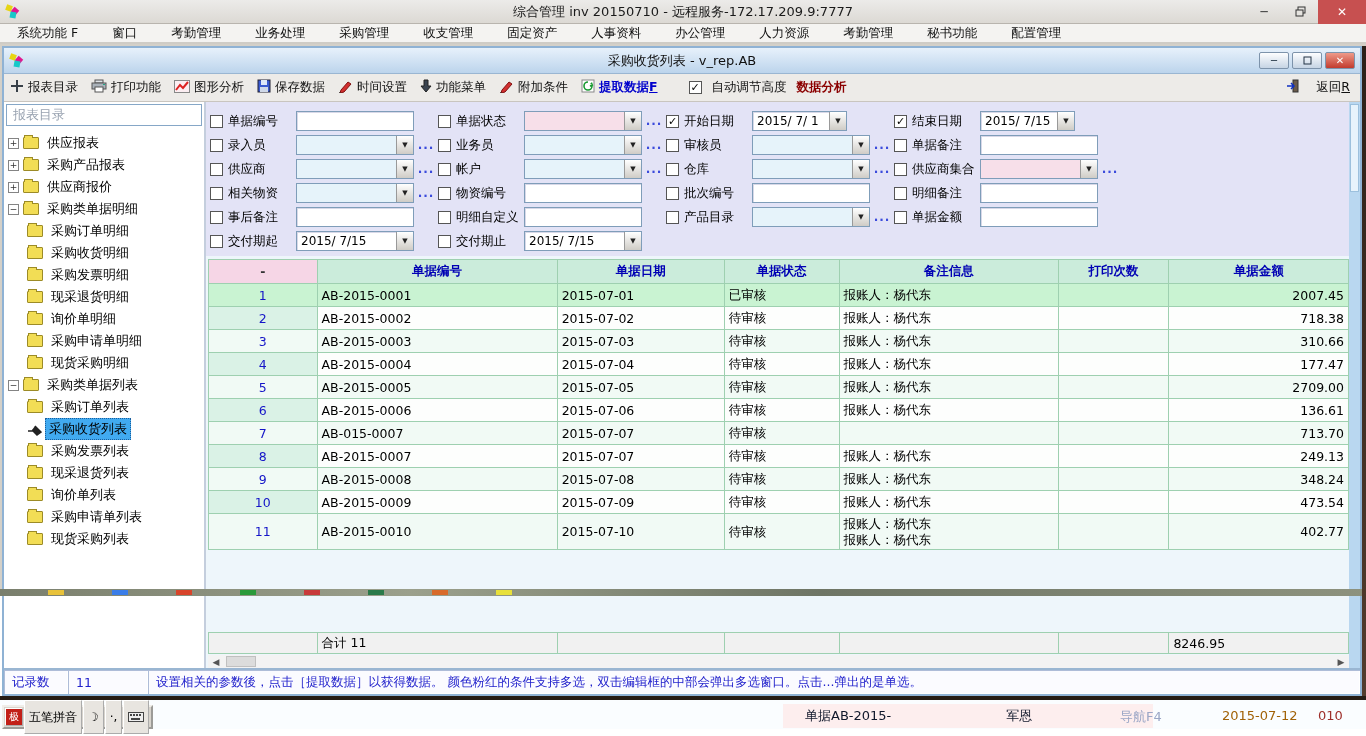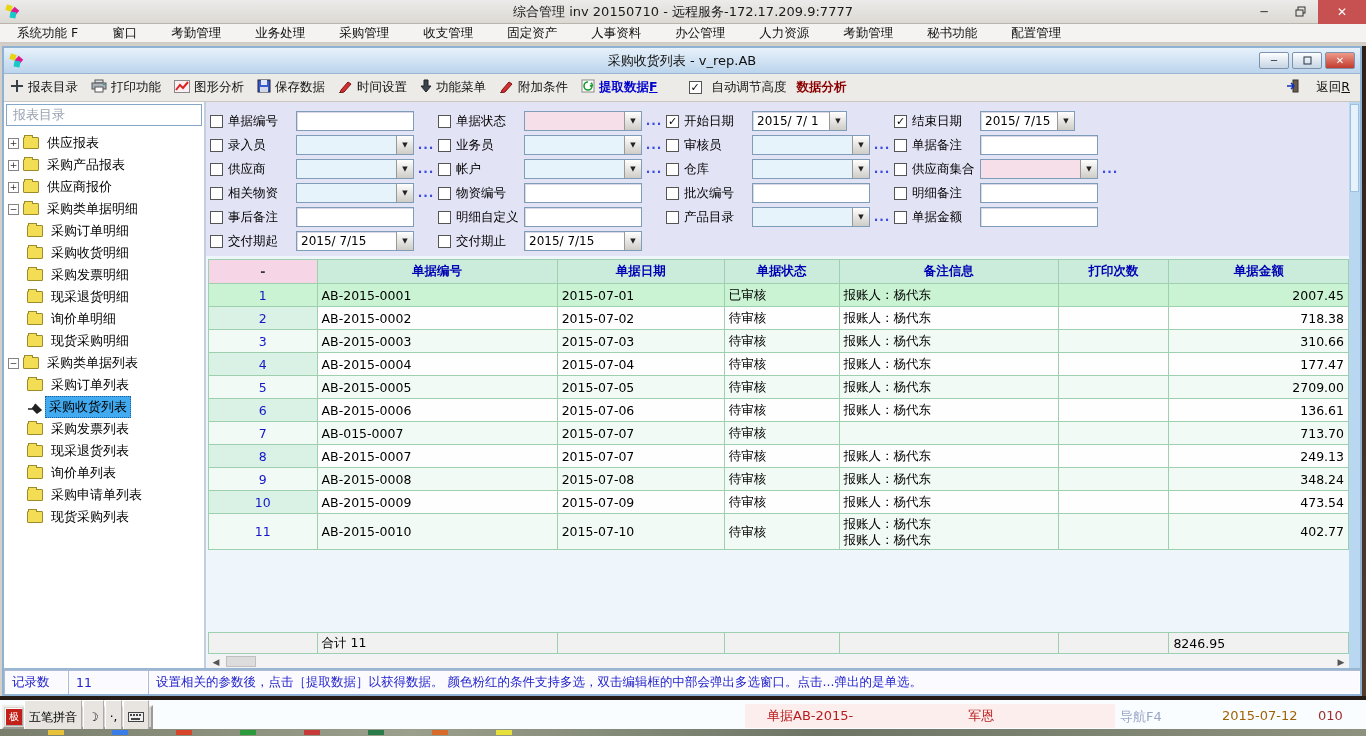--- a/index.html
+++ b/index.html
@@ -1,17 +1,17 @@
 <!DOCTYPE html>
 <html><head>
 <meta charset="utf-8">
 <style>
   * { margin:0; padding:0; box-sizing:border-box; }
   html,body { width:1366px; height:736px; overflow:hidden; font-family:"DejaVu Sans",sans-serif; }
-  .app { position:relative; width:1366px; height:736px; background:#d4d0c8; }
+  .app { position:relative; width:1366px; height:596px; background:#d4d0c8; }
 
   
   .titlebar { position:absolute; top:0; left:0; right:0; height:24px;
     background:linear-gradient(#ecebe9,#dcd9d4); display:flex; align-items:center; border-bottom:1px solid #b8b4ae; }
   .app-icon { width:18px; height:18px; margin-left:4px; }
   .main-title { position:absolute; left:0; right:0; text-align:center; font-size:13px; color:#1a1a1a; }
   .winbtns { margin-left:auto; display:flex; height:24px; align-items:stretch; z-index:2; }
   .winbtn { width:36px; display:flex; align-items:center; justify-content:center; font-size:12px; color:#333; }
   .winbtn.close { width:48px; background:#c75050; color:#fff; }
 
@@ -113,22 +113,22 @@
   .cs-cell.w2 { width:80px; }
   .cs-cell.hint { flex:1; white-space:nowrap; overflow:hidden; }
 
   
   .bottom-strip { position:absolute; top:696px; left:0; right:0; height:33px; background:#fafdff; border-top:4px solid #261c15; }
   .ime { position:absolute; left:2px; top:5px; height:24px; display:flex; align-items:center; background:#d8d4cd;
     border:2px outset #f0eee9; padding:1px; }
   .ime-seg { height:18px; display:flex; align-items:center; justify-content:center; background:#e8e5e0;
     border:1px outset #fff; margin-right:1px; font-size:12px; color:#000; padding:16px 4px; }
   .ime-logo { width:18px; background:#c22018; color:#fff; font-size:10px; padding:0; }
-  .bb-pink { position:absolute; left:745px; top:4px; width:370px; height:24px; background:#fdeeee;
-    display:flex; align-items:center; font-size:13px; color:#b91c1c; }
+  .bb-pink { position:absolute; left:783px; top:4px; width:370px; height:24px; background:#fdeeee;
+    display:flex; align-items:center; font-size:13px; color:#0f172a; }
   .bb-doc { margin-left:22px; }
   .bb-user { margin-left:115px; }
   .bb-nav { position:absolute; left:1120px; top:8px; font-size:13px; color:#9aa6c6; }
   .bb-date { position:absolute; left:1222px; top:8px; font-size:13px; color:#a16207; }
   .bb-num { position:absolute; left:1318px; top:8px; font-size:13px; color:#9e2f2b; }
 
   
   .sliver { position:absolute; bottom:0; left:0; right:0; height:7px;
     background:linear-gradient(90deg,#7a7f6d,#9ba08c 30%,#6e7565 60%,#8d927e); display:flex; align-items:center; }
   .sliver span { display:block; width:16px; height:5px; margin-left:48px; }
@@ -315,20 +315,26 @@
               <span class="exp-space"></span>
               <span style="width:4px;flex:0 0 auto"></span>
               <span class="folder"></span>
               <span class="tree-label">现采退货明细</span>
             </div>
             <div class="tree-item">
               <span class="exp-space"></span>
               <span style="width:4px;flex:0 0 auto"></span>
               <span class="folder"></span>
               <span class="tree-label">询价单明细</span>
+            </div>
+            <div class="tree-item">
+              <span class="exp-space"></span>
+              <span style="width:4px;flex:0 0 auto"></span>
+              <span class="folder"></span>
+              <span class="tree-label">采购申请单明细</span>
             </div>
             <div class="tree-item">
               <span class="exp-space"></span>
               <span style="width:4px;flex:0 0 auto"></span>
               <span class="folder"></span>
               <span class="tree-label">现货采购明细</span>
             </div>
             <div class="tree-item">
               <span class="expander">−</span>
               <span class="folder"></span>

